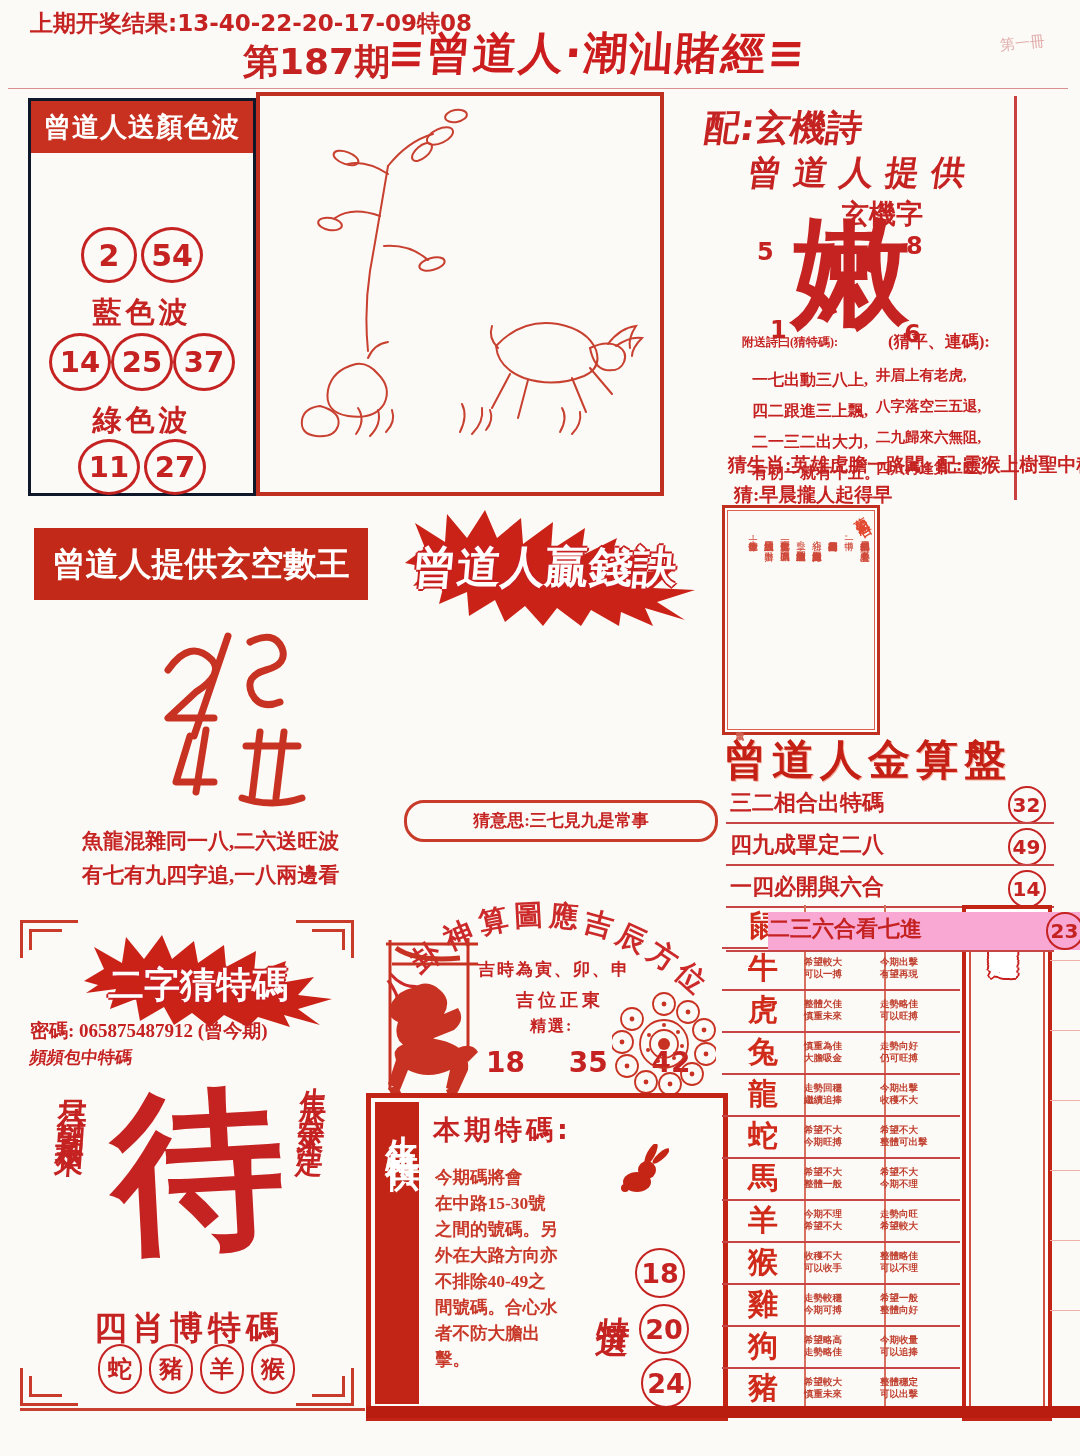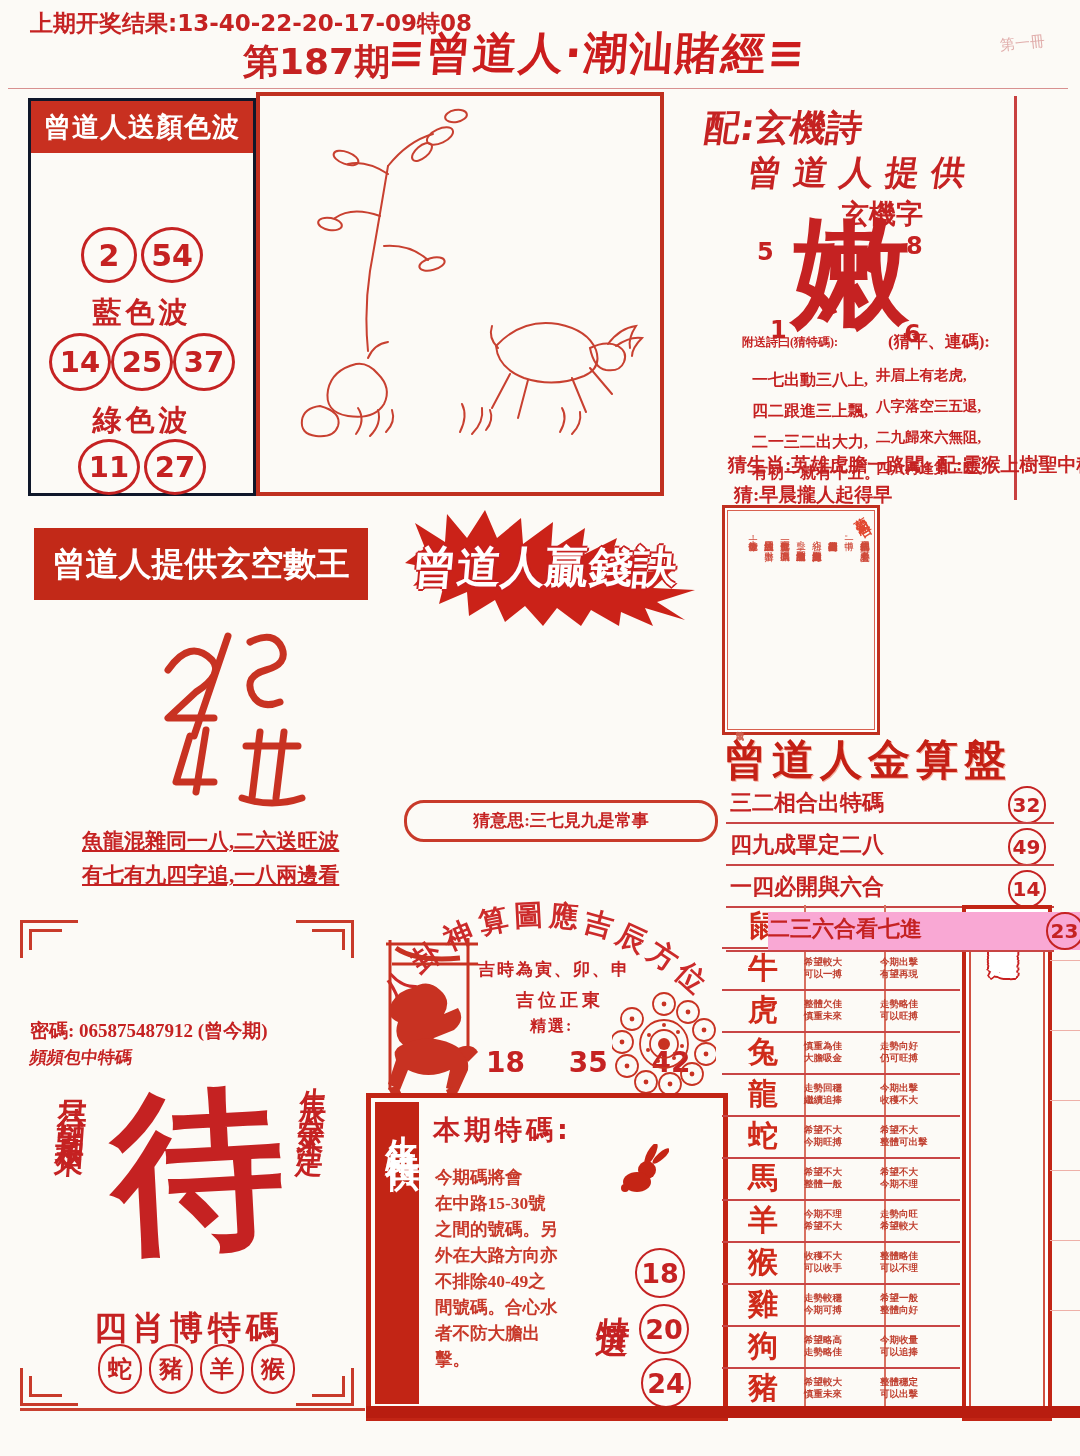--- a/index.html
+++ b/index.html
@@ -116,21 +116,21 @@
     <svg width="170" height="185" viewBox="0 0 170 185">
       <g stroke="#c83222" stroke-width="7" fill="none" stroke-linecap="round" stroke-linejoin="round">
         <path d="M18,42 q22,-32 44,-10 q12,14 -16,32 l-28,26 h46"></path>
         <path d="M78,8 l-34,100"></path>
         <path d="M100,14 q24,-12 32,6 q6,16 -16,22 q-22,6 -14,24 q8,16 28,8"></path>
         <path d="M40,108 l-14,46 h38 M56,102 l-10,62"></path>
         <path d="M96,118 h52 M110,104 l-8,66 M134,104 l-8,66 M92,170 q30,10 60,0"></path>
       </g>
     </svg>
   </div>
-  <div class="abs b" style="left:82px;top:824px;font-size:21px;line-height:34px;text-decoration:underline;">
+  <div class="abs b" style="left:82px;top:824px;font-size:21px;line-height:34px;">
     <div>魚龍混雜同一八,二六送旺波</div>
     <div>有七有九四字追,一八兩邊看</div>
   </div>
 
   <div class="abs" style="left:395px;top:520px;width:320px;height:100px;">
     <svg class="abs" style="left:-10px;top:-12px;" width="340" height="120" viewBox="0 0 340 120">
       <g fill="#cb2218">
         <polygon points="20,55 40,40 30,15 60,34 62,6 82,30 100,2 112,30 136,10 138,36 168,14 166,42 200,20 196,48 232,30 224,56 262,44 250,66 290,60 268,80 310,82 272,94 300,112 260,100 268,118 236,104 234,118 206,102 196,118 172,100 158,118 140,98 120,114 110,92 84,108 82,84 54,96 60,72 28,78 44,60"></polygon>
       </g>
     </svg>
@@ -252,20 +252,28 @@
         <circle cx="37" cy="43" r="2"></circle>
       </g>
     </svg>
   </div>
 
   <div class="corner" style="left:20px;top:920px;"></div>
   <div class="corner flipx" style="left:296px;top:920px;"></div>
   <div class="corner flipy" style="left:20px;top:1368px;"></div>
   <div class="corner flipxy" style="left:296px;top:1368px;"></div>
 
+  <div class="abs" style="left:70px;top:935px;width:270px;height:92px;">
+    <svg class="abs" style="left:0;top:0;" width="270" height="92" viewBox="0 0 270 92">
+      <g fill="#cb2218">
+        <polygon points="14,46 34,34 24,12 52,28 56,2 74,24 92,0 102,24 124,6 128,28 154,10 156,32 186,16 184,38 216,26 210,48 244,42 228,60 262,64 228,74 250,90 214,80 220,92 188,82 178,92 154,80 140,92 122,78 104,90 94,72 70,86 66,64 40,74 46,54 16,58 28,50"></polygon>
+      </g>
+    </svg>
+    <div class="abs outline-w sans b" style="left:38px;top:26px;font-size:36px;white-space:nowrap;">二字猜特碼</div>
+  </div>
   <div class="abs b" style="left:30px;top:1018px;font-size:19px;">密碼: 065875487912 (曾今期)</div>
   <div class="abs b" style="left:30px;top:1046px;font-size:17px;transform:skewX(-8deg);">頻頻包中特碼</div>
   <div class="abs vert b" style="left:46px;top:1076px;height:270px;font-size:29px;letter-spacing:8px;transform:skewX(-4deg);">只待一朝真相來</div>
   <div class="abs b" style="left:112px;top:1086px;font-size:172px;line-height:172px;transform:rotate(-3deg);">待</div>
   <div class="abs vert b" style="left:288px;top:1066px;height:280px;font-size:27px;letter-spacing:10px;transform:skewX(-4deg);">生辰八字來注定</div>
 
   <div class="abs sans b" style="left:94px;top:1306px;font-size:33px;letter-spacing:5px;">四肖博特碼</div>
   <div class="abs" style="left:98px;top:1344px;">
     <span class="circle" style="width:40px;height:46px;font-size:24px;border-width:2px;margin-right:3px;border-radius:50% / 48%;">蛇</span>
     <span class="circle" style="width:40px;height:46px;font-size:24px;border-width:2px;margin-right:3px;border-radius:50% / 48%;">豬</span>

